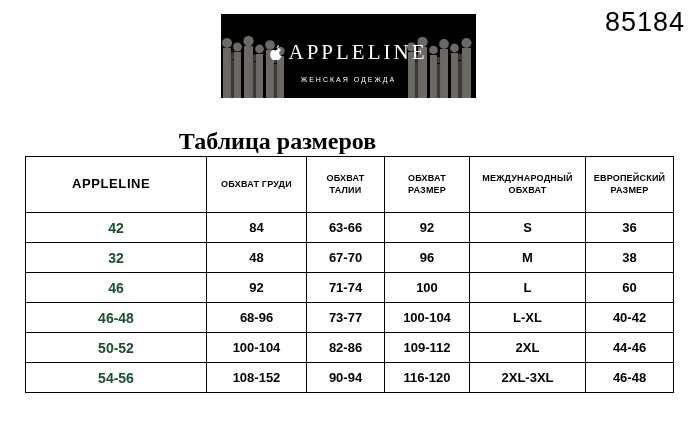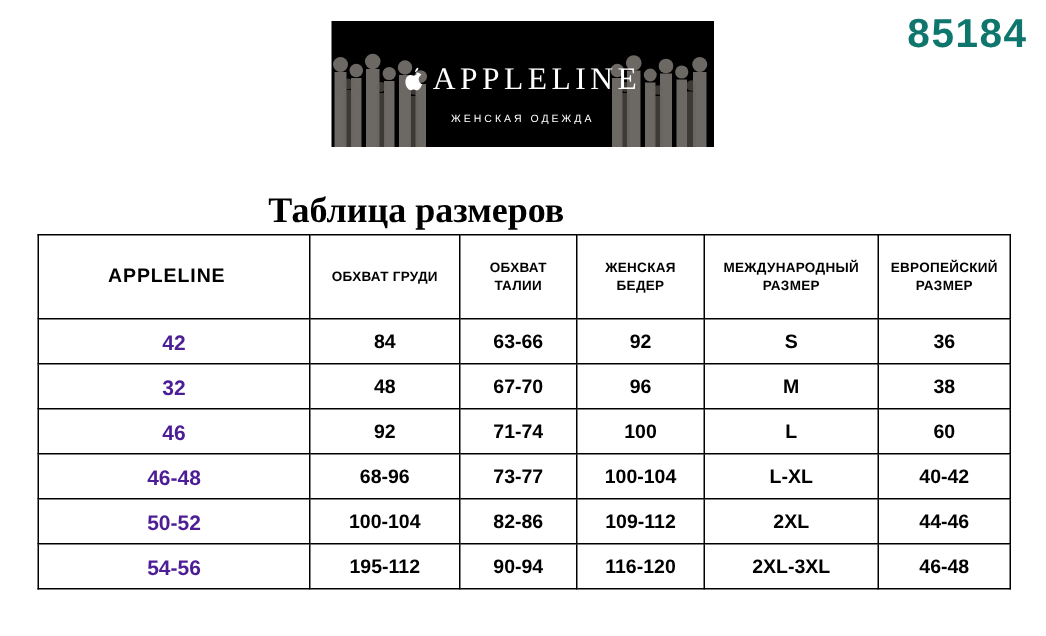--- a/index.html
+++ b/index.html
@@ -76,24 +76,24 @@
     color: #ffffff;
     font-size: 7px;
     letter-spacing: 2px;
     font-family: "Liberation Sans", sans-serif;
   }
 
   .article-number {
     position: absolute;
     right: 12px;
     top: 7px;
-    color: #0f766e;
+    color: #000000;
     font-family: "Liberation Sans", sans-serif;
     font-size: 27px;
-    font-weight: 700;
+    font-weight: 400;
     letter-spacing: 1px;
   }
 
   
   .table-title {
     position: absolute;
     top: 128px;
     left: 0;
     width: 555px;
     text-align: center;
@@ -133,21 +133,21 @@
   .size-table thead th.brand-cell {
     font-size: 13px;
     letter-spacing: 0.6px;
     text-align: left;
     padding-left: 46px;
   }
   .size-table tbody td {
     height: 29px;
   }
   .size-table tbody td.size-label {
-    color: #4c1d95;
+    color: #14532d;
     font-weight: 700;
     font-size: 14px;
   }
 
   
   col.c0 { width: 181px; }
   col.c1 { width: 100px; }
   col.c2 { width: 78px; }
   col.c3 { width: 85px; }
   col.c4 { width: 116px; }
@@ -232,22 +232,22 @@
       <col class="c2">
       <col class="c3">
       <col class="c4">
       <col class="c5">
   </colgroup>
   <thead>
     <tr>
       <th class="brand-cell">APPLELINE</th>
       <th>ОБХВАТ ГРУДИ</th>
       <th>ОБХВАТ ТАЛИИ</th>
-      <th>ЖЕНСКАЯ БЕДЕР</th>
-      <th>МЕЖДУНАРОДНЫЙ РАЗМЕР</th>
+      <th>ОБХВАТ РАЗМЕР</th>
+      <th>МЕЖДУНАРОДНЫЙ ОБХВАТ</th>
       <th>ЕВРОПЕЙСКИЙ РАЗМЕР</th>
     </tr>
   </thead>
   <tbody>
     <tr>
       <td class="size-label">42</td>
       <td>84</td>
       <td>63-66</td>
       <td>92</td>
       <td>S</td>
@@ -280,20 +280,20 @@
     <tr>
       <td class="size-label">50-52</td>
       <td>100-104</td>
       <td>82-86</td>
       <td>109-112</td>
       <td>2XL</td>
       <td>44-46</td>
     </tr>
     <tr>
       <td class="size-label">54-56</td>
-      <td>195-112</td>
+      <td>108-152</td>
       <td>90-94</td>
       <td>116-120</td>
       <td>2XL-3XL</td>
       <td>46-48</td>
     </tr>
   </tbody>
 </table>
 
 </body></html>

